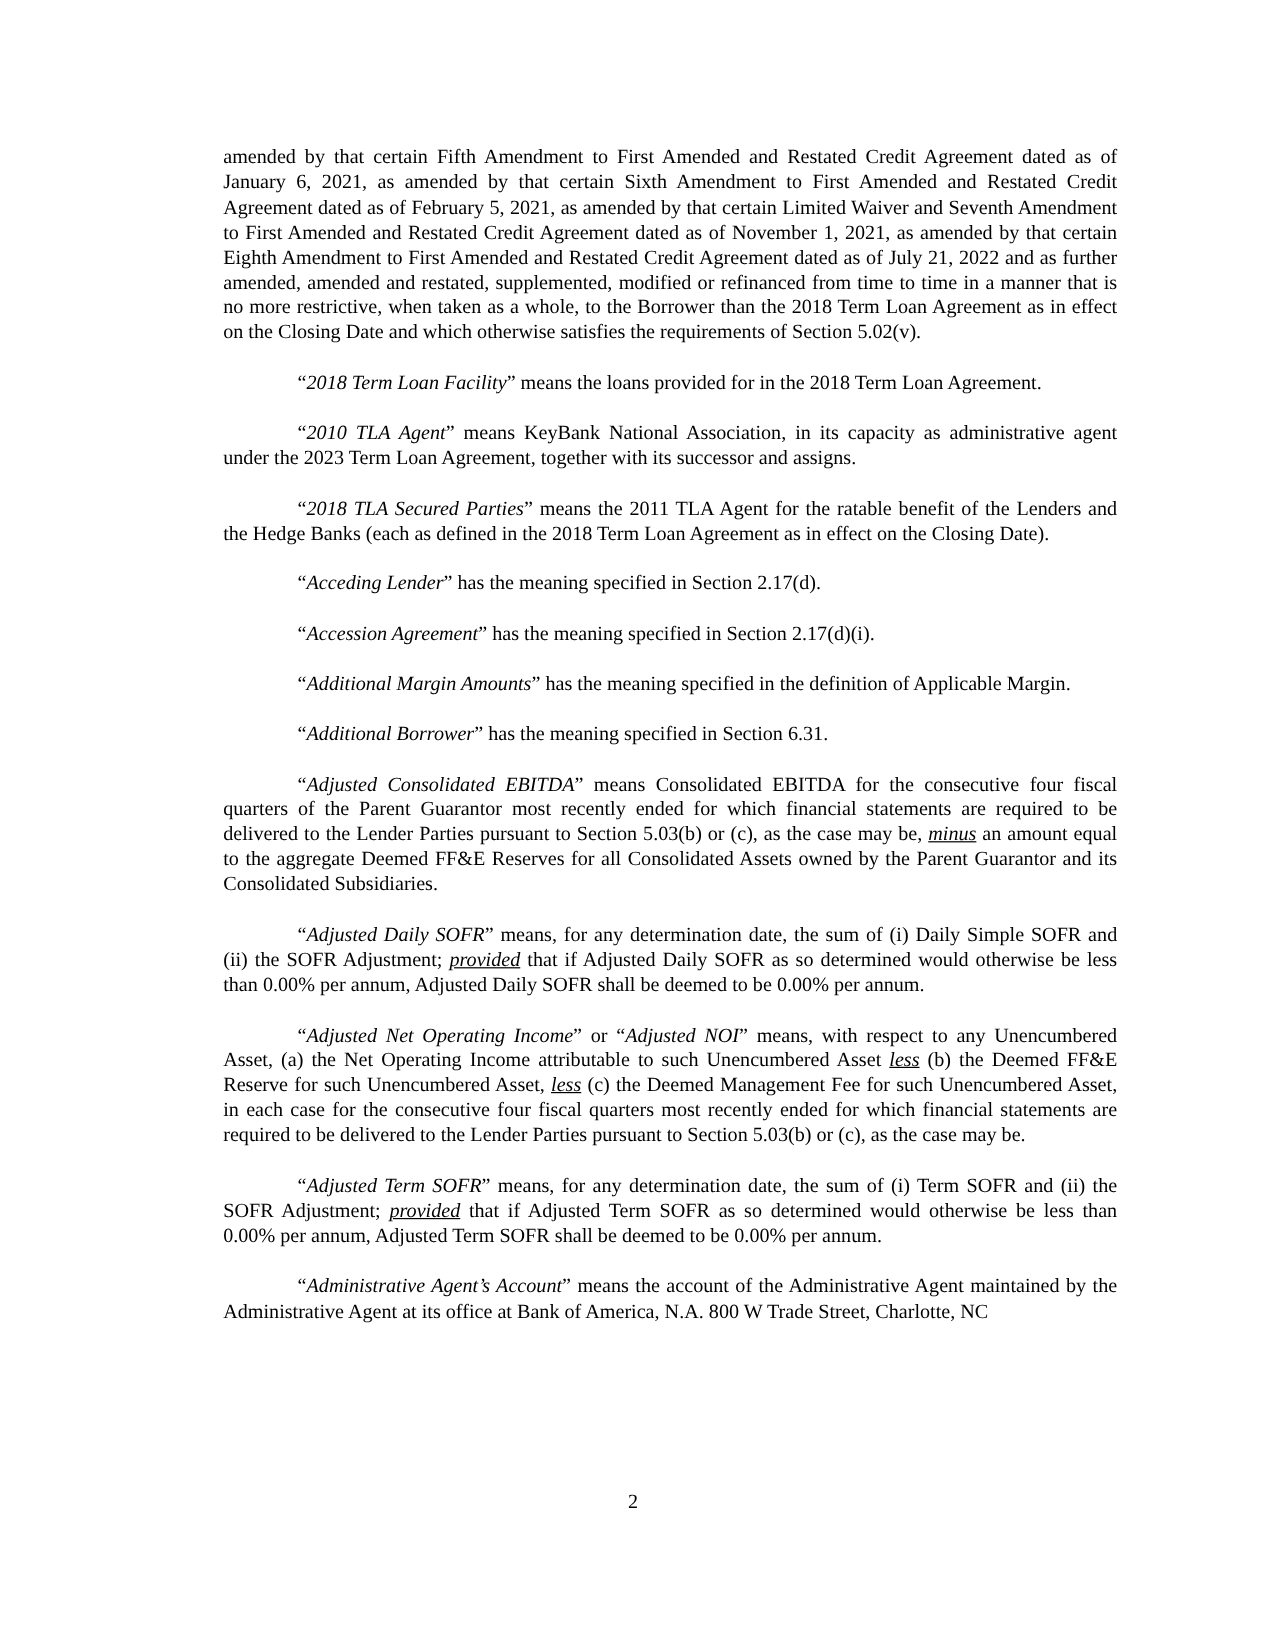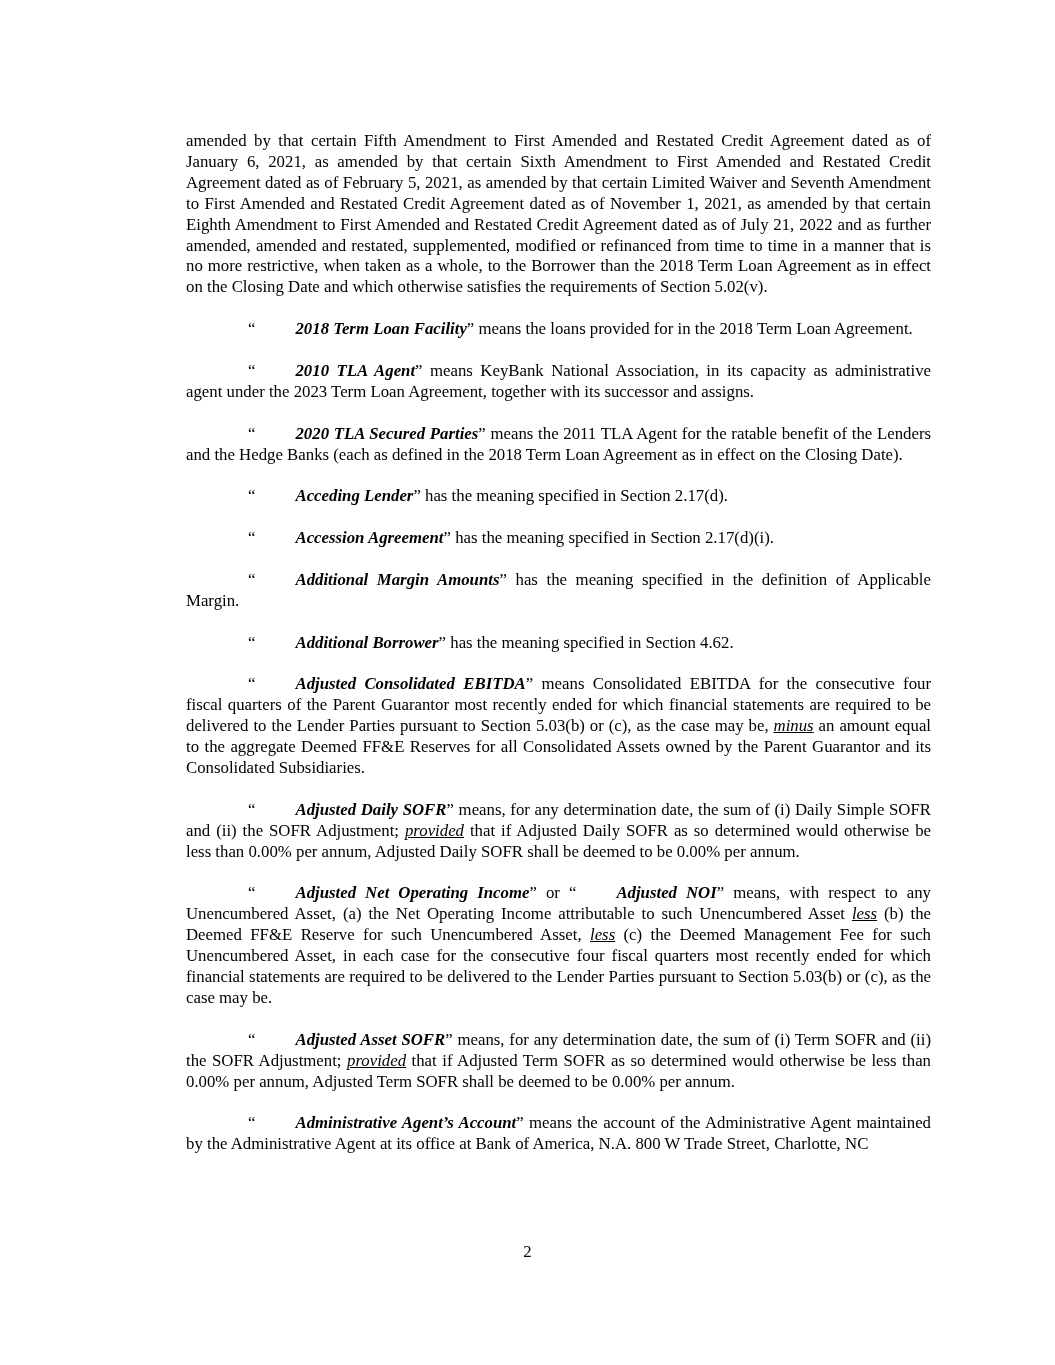--- a/index.html
+++ b/index.html
@@ -18,38 +18,37 @@
   .page {
     position: absolute;
     left: 0; top: 0;
     width: 1055px;
     height: 1365px;
     background: #ffffff;
   }
   .content {
     position: absolute;
     left: 186px;
-    top: 131px;
+    top: 121px;
     width: 745px;
   }
   p.para {
     margin: 0 0 20.9px 0;
     padding: 0;
     font-size: 16.8px;
     line-height: 20.9px;
     text-align: justify;
     color: #000000;
   }
   p.para.indent {
     text-indent: 62px;
   }
   .bi {
-    font-weight: bold;
+    font-weight: normal;
     font-style: italic;
-    margin-left: 40px;
   }
   .i {
     font-style: italic;
     text-decoration: underline;
   }
   .footer {
     position: absolute;
     top: 1242px;
     left: 0;
     width: 1055px;
@@ -59,25 +58,25 @@
   }
 </style>
 </head>
 <body>
 
 <div class="page">
   <div class="content">
       <p class="para"><span>amended by that certain Fifth Amendment to First Amended and Restated Credit Agreement dated as of January 6, 2021, as amended by that certain Sixth Amendment to First Amended and Restated Credit Agreement dated as of February 5, 2021, as amended by that certain Limited Waiver and Seventh Amendment to First Amended and Restated Credit Agreement dated as of November 1, 2021, as amended by that certain Eighth Amendment to First Amended and Restated Credit Agreement dated as of July 21, 2022 and as further amended, amended and restated, supplemented, modified or refinanced from time to time in a manner that is no more restrictive, when taken as a whole, to the Borrower than the 2018 Term Loan Agreement as in effect on the Closing Date and which otherwise satisfies the requirements of Section 5.02(v).</span></p>
       <p class="para indent"><span>“</span><span class="bi">2018 Term Loan Facility</span><span>” means the loans provided for in the 2018 Term Loan Agreement.</span></p>
       <p class="para indent"><span>“</span><span class="bi">2010 TLA Agent</span><span>” means KeyBank National Association, in its capacity as administrative agent under the 2023 Term Loan Agreement, together with its successor and assigns.</span></p>
-      <p class="para indent"><span>“</span><span class="bi">2020 TLA Secured Parties</span><span>” means the 2011 TLA Agent for the ratable benefit of the Lenders and the Hedge Banks (each as defined in the 2018 Term Loan Agreement as in effect on the Closing Date).</span></p>
+      <p class="para indent"><span>“</span><span class="bi">2018 TLA Secured Parties</span><span>” means the 2011 TLA Agent for the ratable benefit of the Lenders and the Hedge Banks (each as defined in the 2018 Term Loan Agreement as in effect on the Closing Date).</span></p>
       <p class="para indent"><span>“</span><span class="bi">Acceding Lender</span><span>” has the meaning specified in Section 2.17(d).</span></p>
       <p class="para indent"><span>“</span><span class="bi">Accession Agreement</span><span>” has the meaning specified in Section 2.17(d)(i).</span></p>
       <p class="para indent"><span>“</span><span class="bi">Additional Margin Amounts</span><span>” has the meaning specified in the definition of Applicable Margin.</span></p>
-      <p class="para indent"><span>“</span><span class="bi">Additional Borrower</span><span>” has the meaning specified in Section 4.62.</span></p>
+      <p class="para indent"><span>“</span><span class="bi">Additional Borrower</span><span>” has the meaning specified in Section 6.31.</span></p>
       <p class="para indent"><span>“</span><span class="bi">Adjusted Consolidated EBITDA</span><span>” means Consolidated EBITDA for the consecutive four fiscal quarters of the Parent Guarantor most recently ended for which financial statements are required to be delivered to the Lender Parties pursuant to Section 5.03(b) or (c), as the case may be, </span><span class="i">minus</span><span> an amount equal to the aggregate Deemed FF&amp;E Reserves for all Consolidated Assets owned by the Parent Guarantor and its Consolidated Subsidiaries.</span></p>
       <p class="para indent"><span>“</span><span class="bi">Adjusted Daily SOFR</span><span>” means, for any determination date, the sum of (i) Daily Simple SOFR and (ii) the SOFR Adjustment; </span><span class="i">provided</span><span> that if Adjusted Daily SOFR as so determined would otherwise be less than 0.00% per annum, Adjusted Daily SOFR shall be deemed to be 0.00% per annum.</span></p>
       <p class="para indent"><span>“</span><span class="bi">Adjusted Net Operating Income</span><span>” or “</span><span class="bi">Adjusted NOI</span><span>” means, with respect to any Unencumbered Asset, (a) the Net Operating Income attributable to such Unencumbered Asset </span><span class="i">less</span><span> (b) the Deemed FF&amp;E Reserve for such Unencumbered Asset, </span><span class="i">less</span><span> (c) the Deemed Management Fee for such Unencumbered Asset, in each case for the consecutive four fiscal quarters most recently ended for which financial statements are required to be delivered to the Lender Parties pursuant to Section 5.03(b) or (c), as the case may be.</span></p>
-      <p class="para indent"><span>“</span><span class="bi">Adjusted Asset SOFR</span><span>” means, for any determination date, the sum of (i) Term SOFR and (ii) the SOFR Adjustment; </span><span class="i">provided</span><span> that if Adjusted Term SOFR as so determined would otherwise be less than 0.00% per annum, Adjusted Term SOFR shall be deemed to be 0.00% per annum.</span></p>
+      <p class="para indent"><span>“</span><span class="bi">Adjusted Term SOFR</span><span>” means, for any determination date, the sum of (i) Term SOFR and (ii) the SOFR Adjustment; </span><span class="i">provided</span><span> that if Adjusted Term SOFR as so determined would otherwise be less than 0.00% per annum, Adjusted Term SOFR shall be deemed to be 0.00% per annum.</span></p>
       <p class="para indent"><span>“</span><span class="bi">Administrative Agent’s Account</span><span>” means the account of the Administrative Agent maintained by the Administrative Agent at its office at Bank of America, N.A. 800 W Trade Street, Charlotte, NC</span></p>
     </div>
   <div class="footer">2</div>
 </div>
 
 </body></html>

